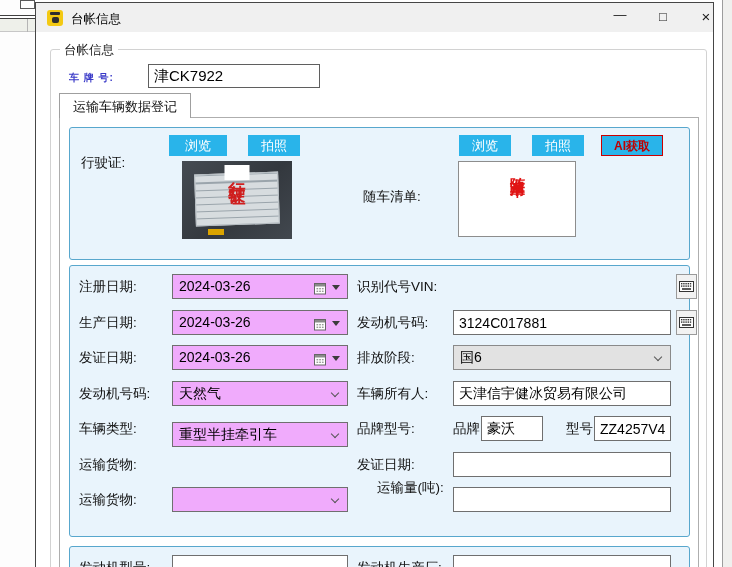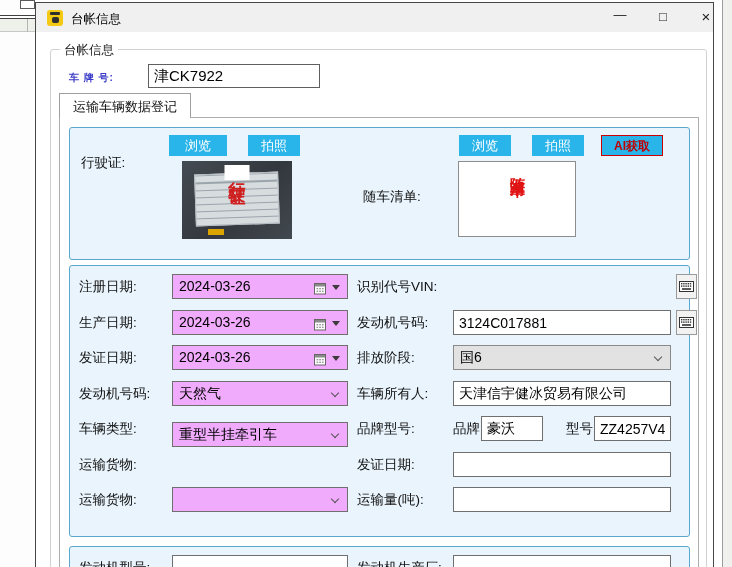--- a/index.html
+++ b/index.html
@@ -277,21 +277,21 @@
 
           <span class="ilabel col-llabel" style="top:186px;">运输货物:</span>
           <span class="ilabel col-rlabel" style="top:186px;">发证日期:</span>
           <input class="tfield col-rfield" style="top: 186px;" value="">
 
           <span class="ilabel col-llabel" style="top:221px;">运输货物:</span>
           <div class="boxfield combo col-lfield" style="top:221px;">
             <span class="val"></span>
             <span class="chev"></span>
           </div>
-          <span class="ilabel col-rlabel" style="top:221px;">运输量(吨):</span>
+          <span class="ilabel col-rlabel" style="top:209px;margin-left:20px;">运输量(吨):</span>
           <input class="tfield col-rfield" style="top: 221px;" value="">
         </div>
 
         <div class="panel panel3">
           <span class="ilabel col-llabel" style="top:8px;">发动机型号:</span>
           <input class="tfield col-lfield" style="top: 8px;" value="">
           <span class="ilabel col-rlabel" style="top:8px;">发动机生产厂:</span>
           <input class="tfield col-rfield" style="top: 8px;" value="">
         </div>
 

